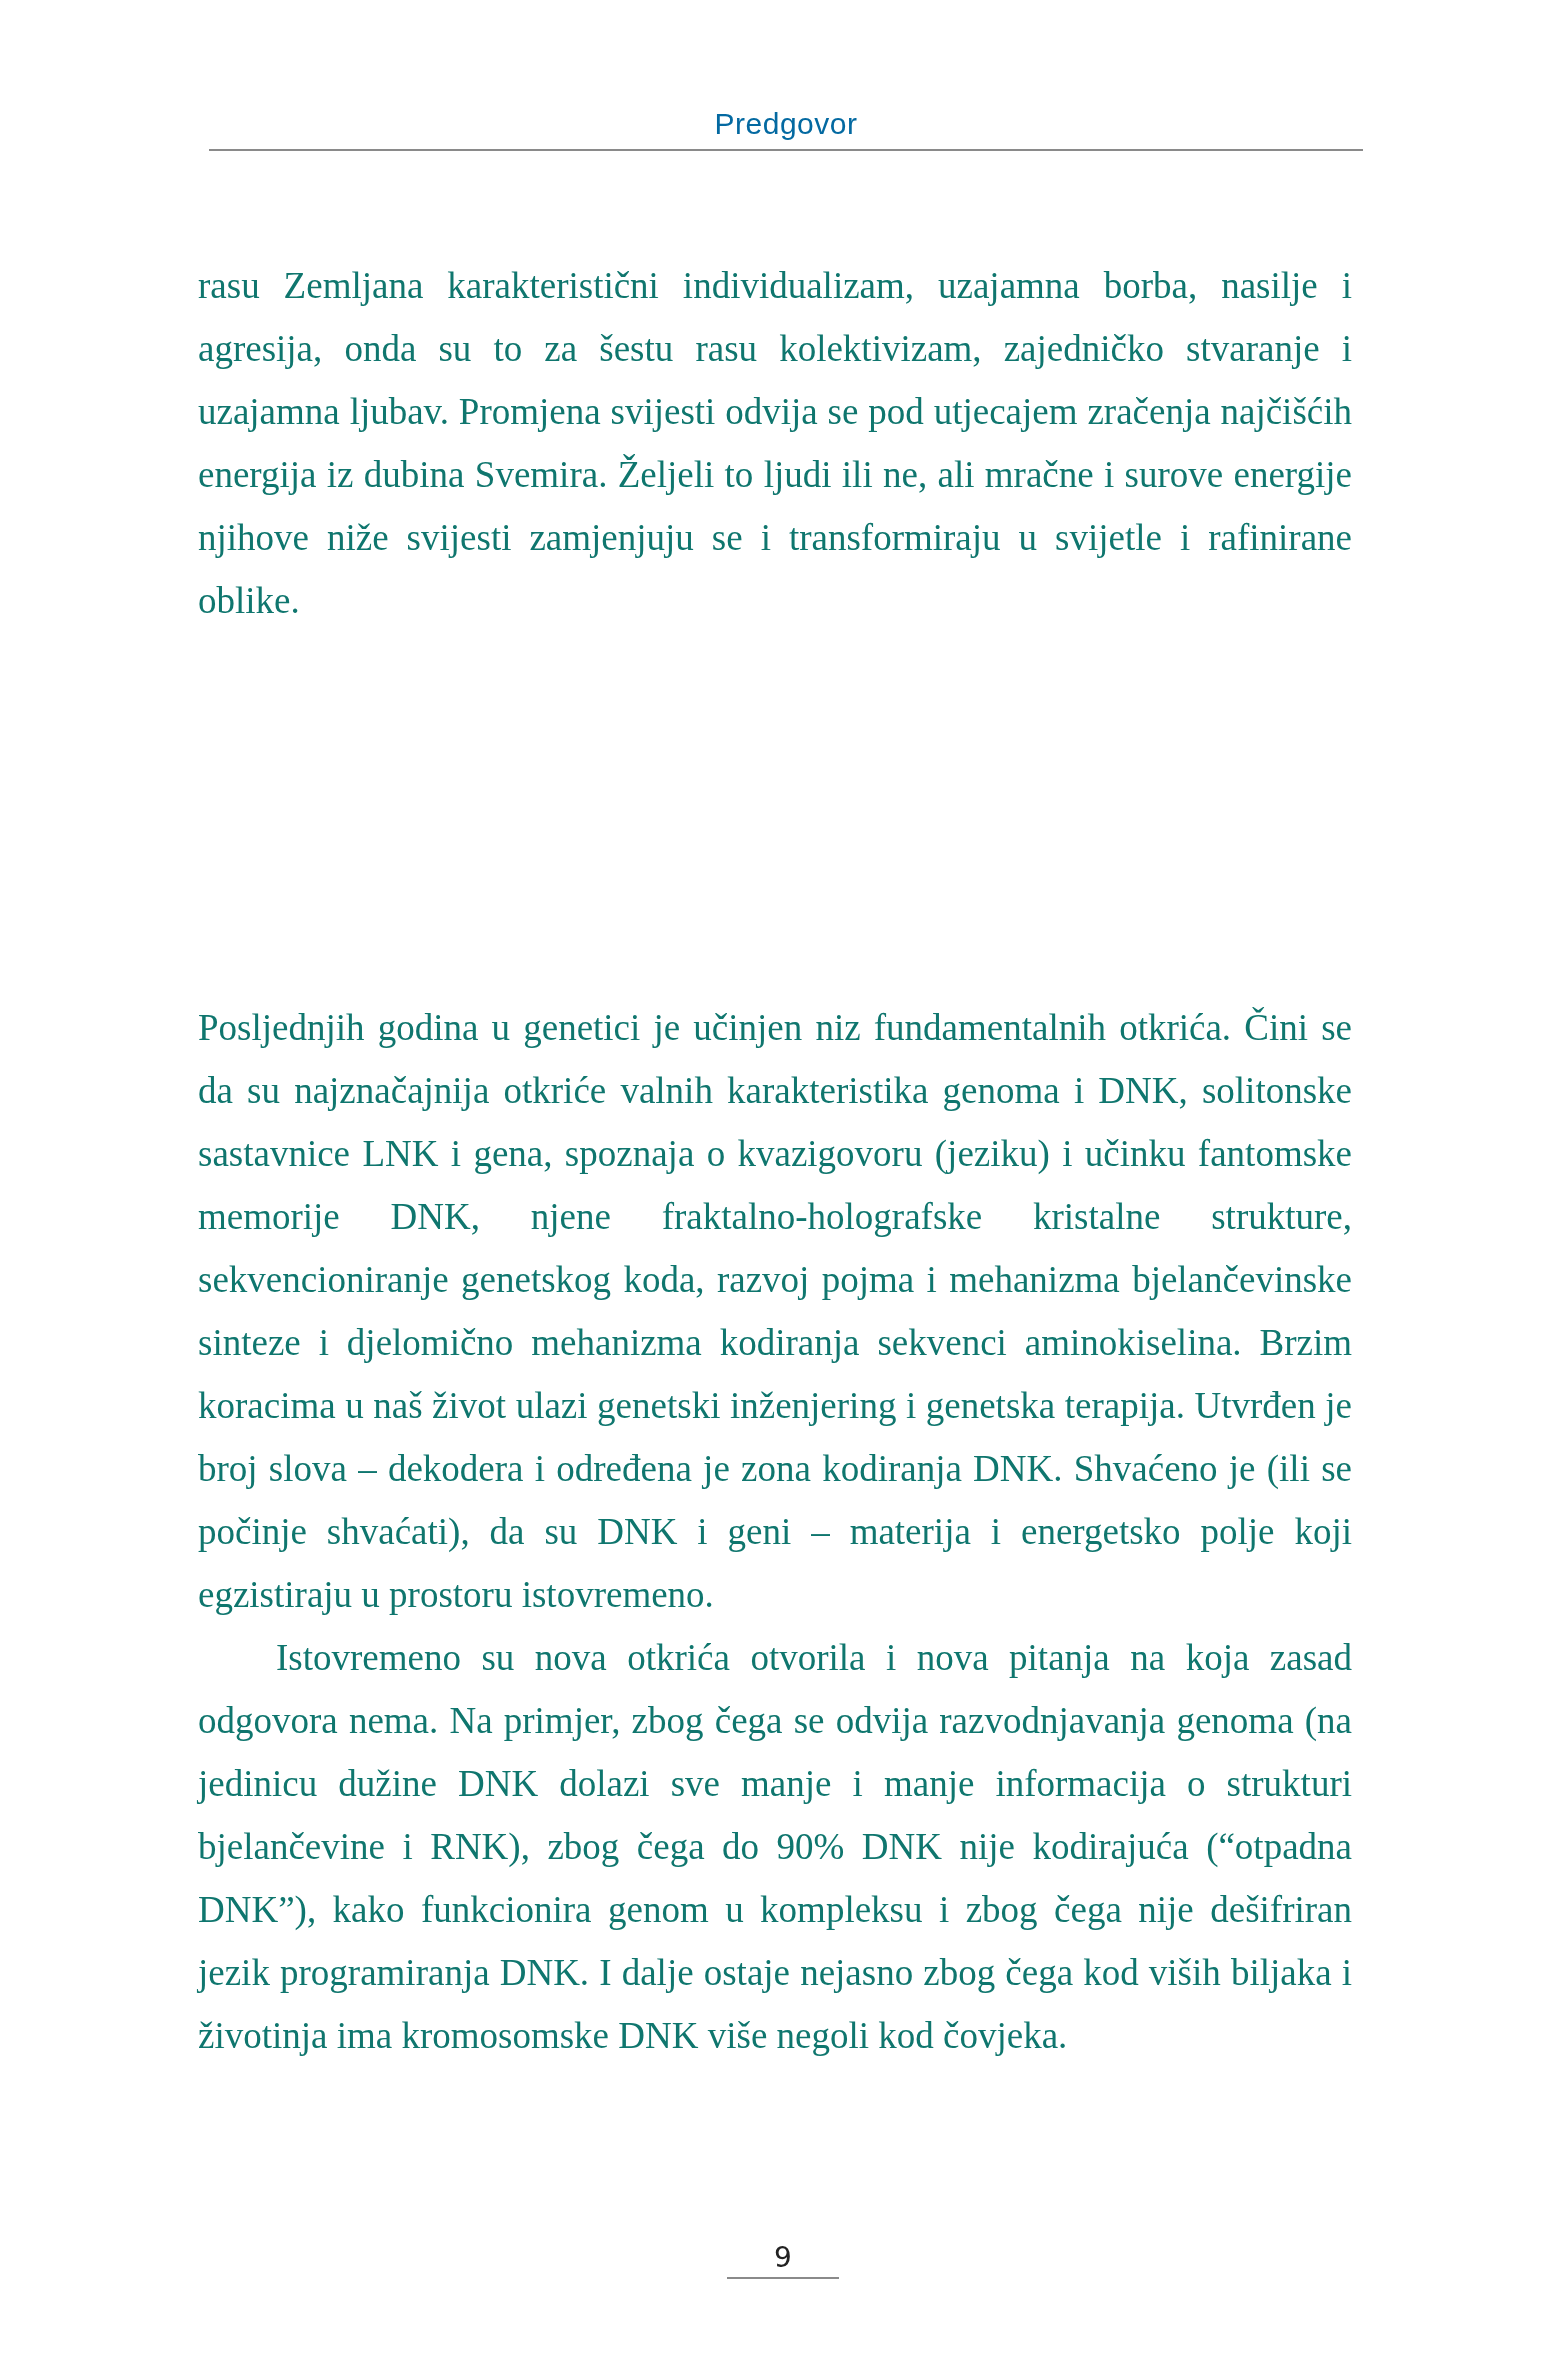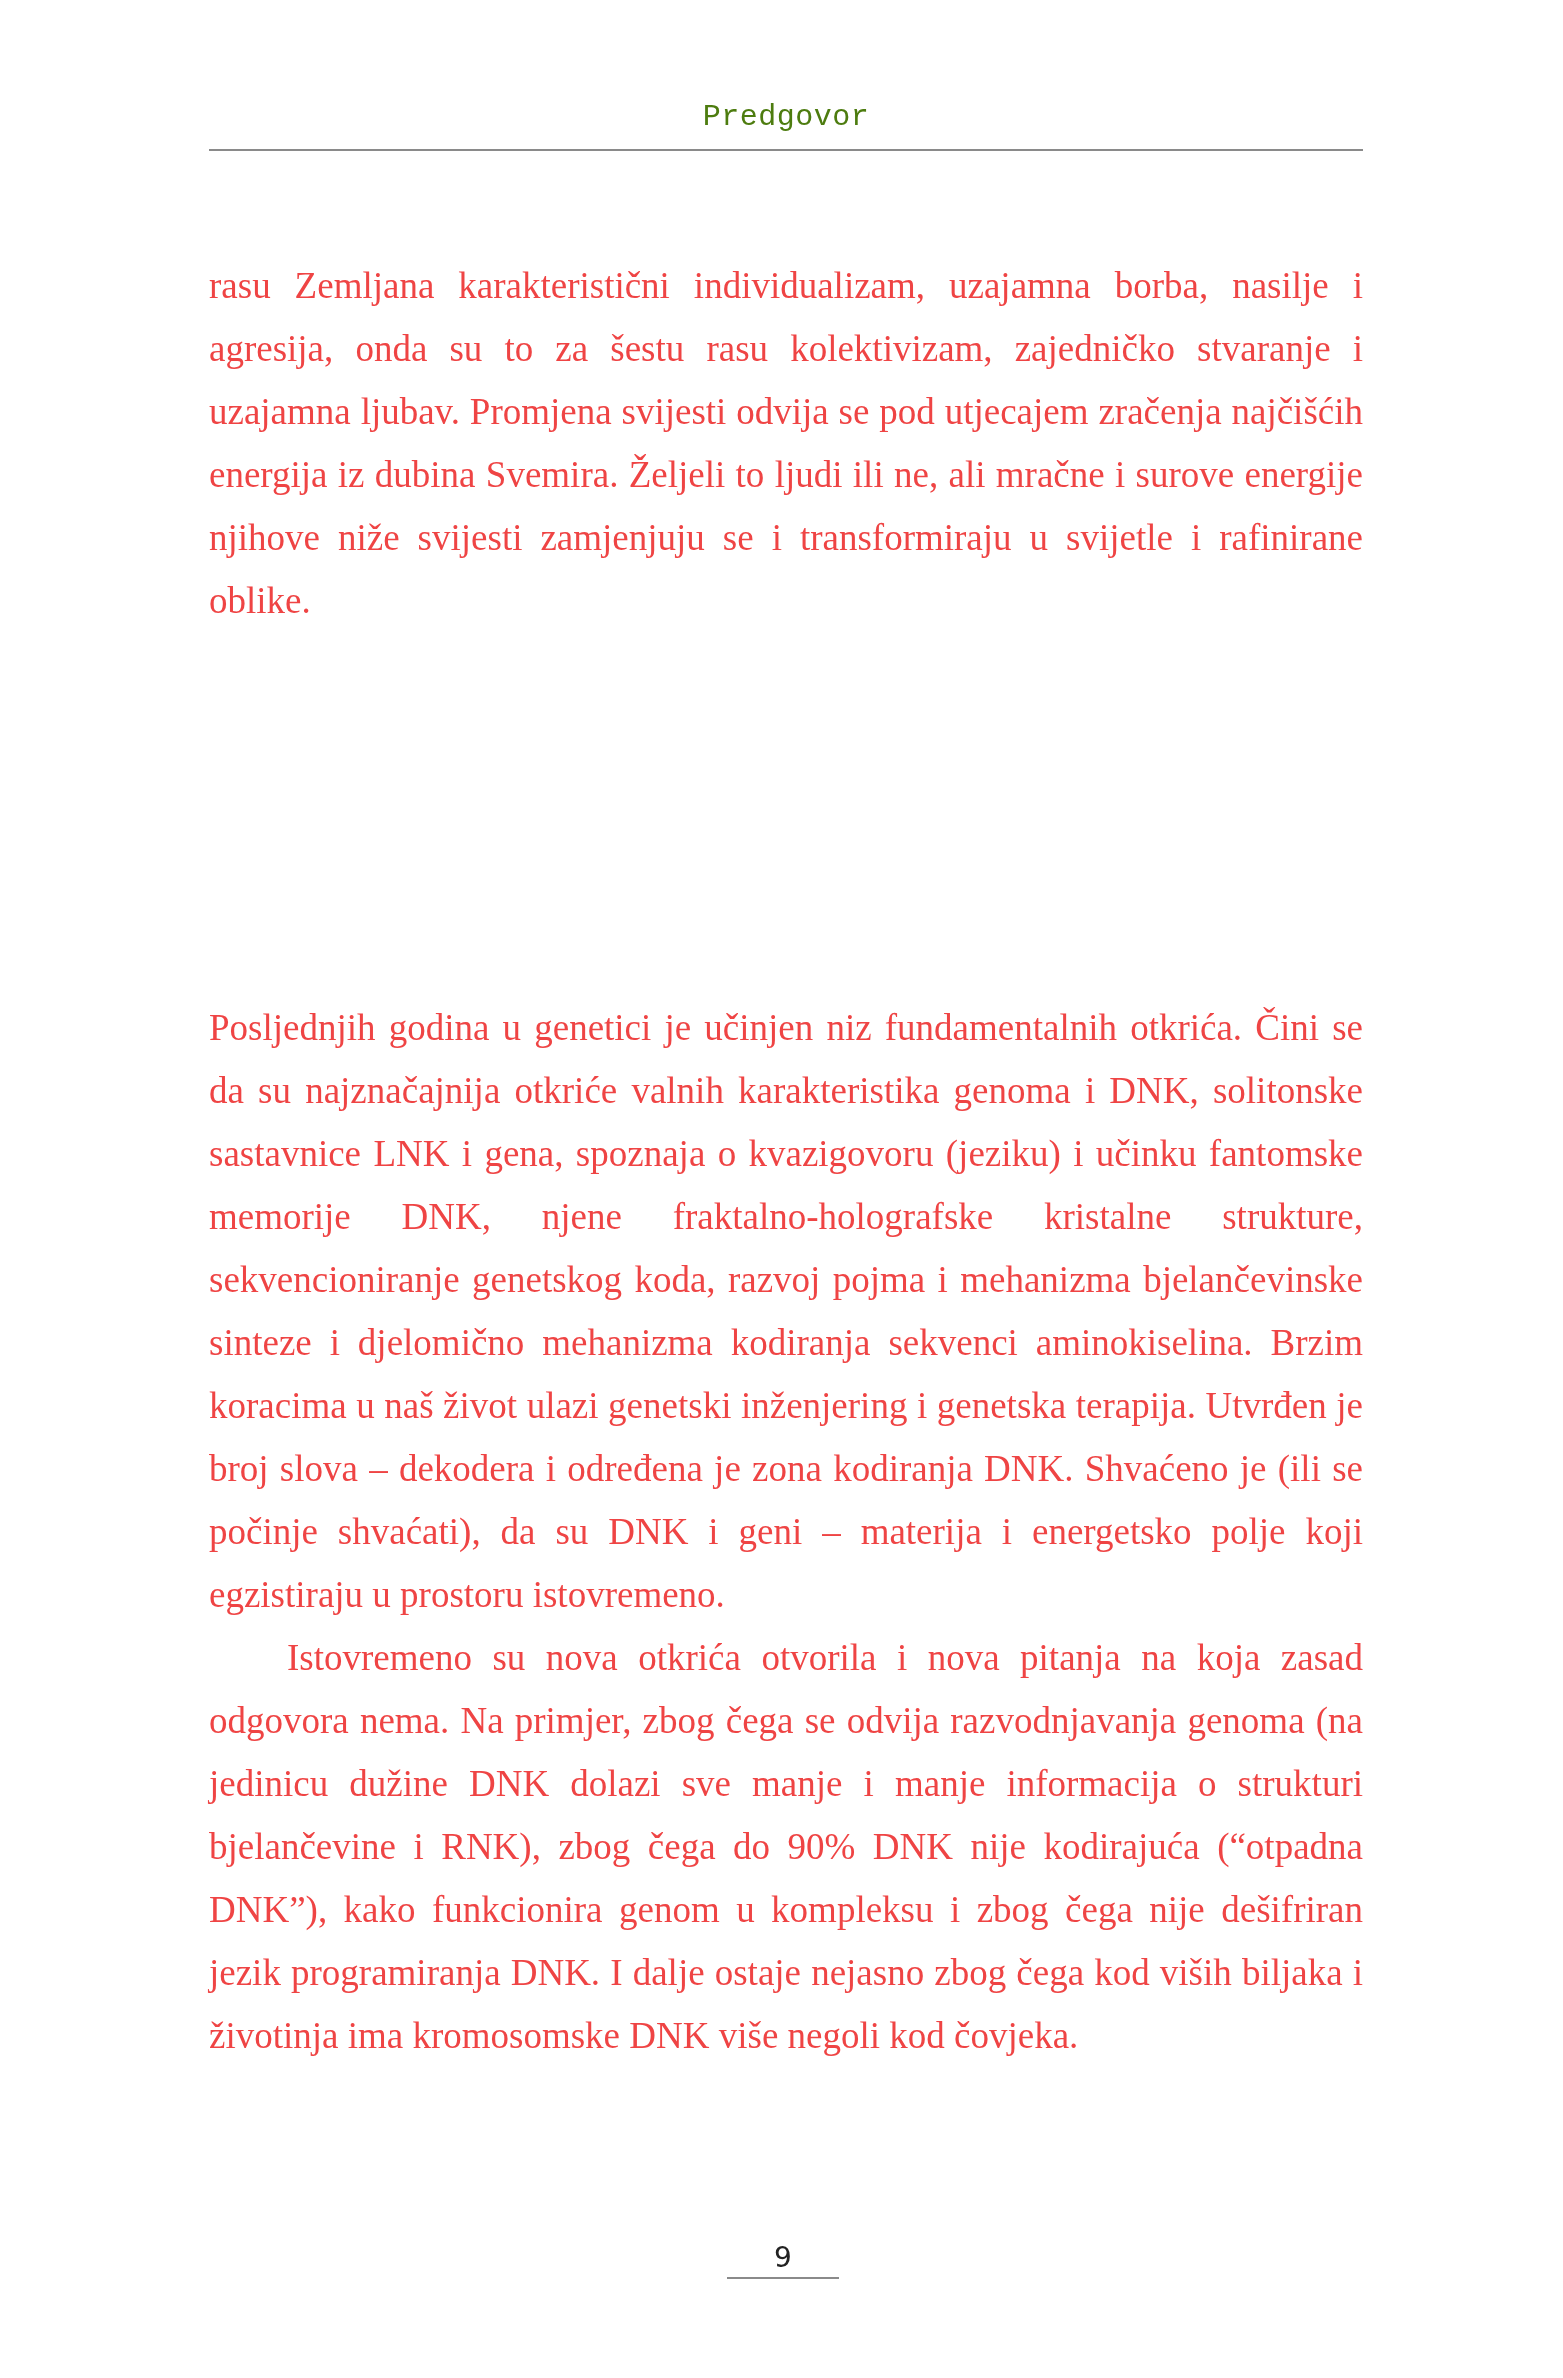--- a/index.html
+++ b/index.html
@@ -11,45 +11,45 @@
       width: 1563px;
       height: 2378px;
       position: relative;
       overflow: hidden;
       color: #1a1a1a;
     }
     .running-head {
       position: absolute;
       left: 209px;
       width: 1154px;
-      top: 100px;
+      top: 107px;
       text-align: center;
-      font-family: Liberation Mono, monospace;
+      font-family: Liberation Sans, sans-serif;
       font-size: 30px;
-      color: #4d7c0f;
+      color: #0369a1;
       font-weight: 300;
       letter-spacing: 0.5px;
     }
     .head-rule {
       position: absolute;
       left: 209px;
       width: 1154px;
       top: 149px;
       height: 1.9px;
       background: #8a8a8a;
     }
     .text-block {
       position: absolute;
-      left: 209px;
+      left: 198px;
       width: 1154px;
       font-family: "Liberation Serif", serif;
       font-size: 37px;
       line-height: 63px;
       text-align: justify;
-      color: #ef4444;
+      color: #0f766e;
     }
     .text-block p {
       margin: 0;
     }
     .p1 { top: 254px; }
     .quote {
       top: 692px;
       font-weight: bold;
       font-style: italic;
     }

